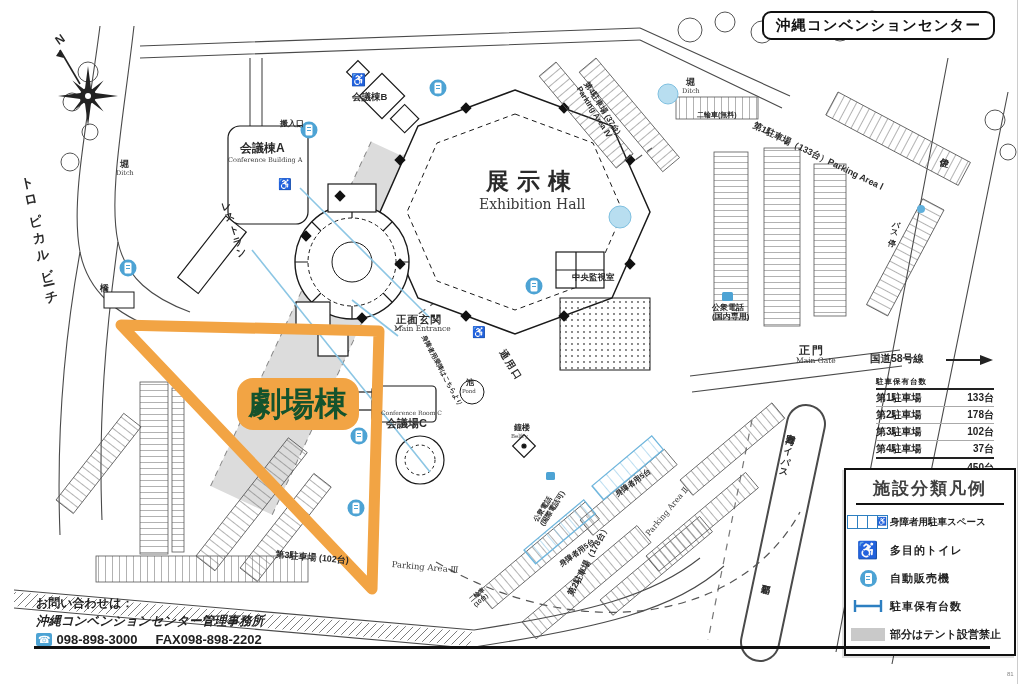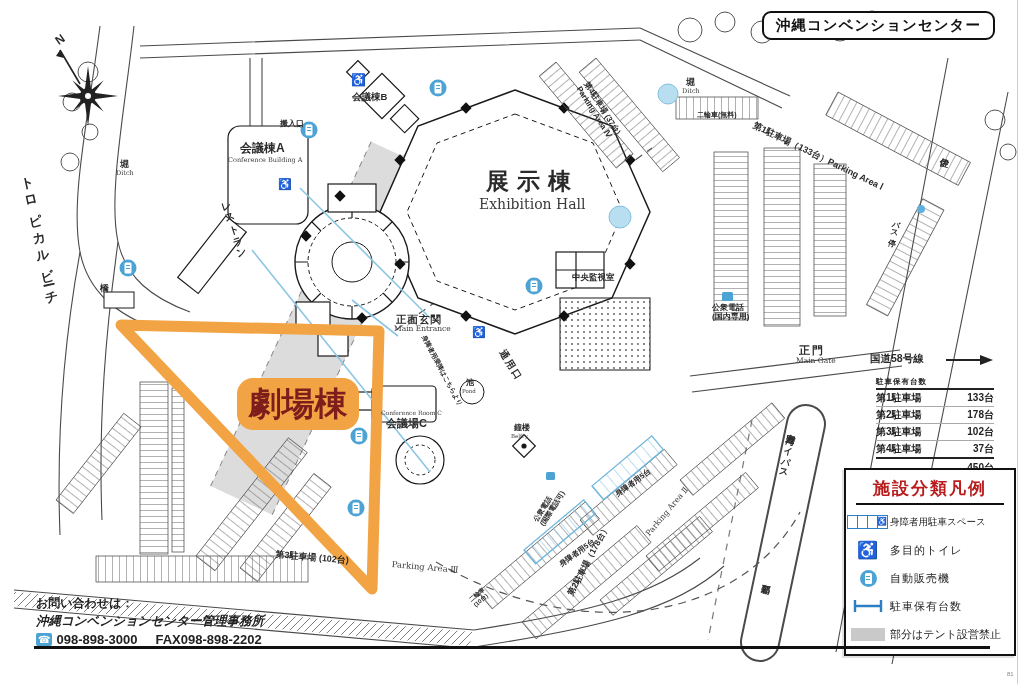--- a/index.html
+++ b/index.html
@@ -7,35 +7,35 @@
         font-family:"Liberation Sans",sans-serif;}
   .edge{position:absolute;right:6px;top:0;bottom:0;width:1px;background:#ccc;}
   svg.map{position:absolute;left:0;top:0;}
   .lbl{position:absolute;font-weight:bold;color:#2a2a2a;white-space:pre-line;line-height:1.15;
        transform-origin:0 0;}
   .en{font-family:"DejaVu Serif",serif;font-weight:normal;color:#3a3a3a;}
   .vert{writing-mode:vertical-rl;}
   .title-box{position:absolute;left:762px;top:11px;border:2.5px solid #111;border-radius:9px;
        background:#fff;padding:3px 12px;font-size:14.5px;font-weight:bold;letter-spacing:1px;color:#111;}
   .annot-label{position:absolute;left:237px;top:378px;width:122px;height:52px;border-radius:16px;
-       display:flex;align-items:center;justify-content:center;font-size:33px;font-weight:bold;color:#7f1d1d;}
+       display:flex;align-items:center;justify-content:center;font-size:33px;font-weight:bold;color:#14532d;}
   
   .ptable{position:absolute;left:876px;top:377px;width:118px;font-size:10px;color:#222;}
   .ptable .phead{font-size:7.5px;font-weight:bold;letter-spacing:1px;border-bottom:2px solid #222;padding-bottom:1px;}
   .ptable .prow{display:flex;justify-content:space-between;font-weight:bold;padding:1px 0;border-bottom:1px solid #aaa;}
   .ptable .prow.last{border-bottom:2px solid #222;}
   .ptable .ptotal{text-align:right;font-weight:bold;padding-top:2px;}
   
   .legend{position:absolute;left:844px;top:468px;width:168px;height:184px;background:#fff;
        border:2px solid #111;box-shadow:-2px 2px 0 rgba(0,0,0,.12);}
   .legend .ltitle{font-family:"DejaVu Serif",serif;font-weight:bold;font-size:17px;letter-spacing:2px;
-       color:#b91c1c;text-align:center;margin:7px 10px 4px 10px;border-bottom:2.5px solid #111;padding-bottom:3px;}
+       color:#404040;text-align:center;margin:7px 10px 4px 10px;border-bottom:2.5px solid #111;padding-bottom:3px;}
   .lrow{position:absolute;left:0;width:168px;height:24px;display:flex;align-items:center;}
   .lrow .licon{width:44px;display:flex;justify-content:center;align-items:center;}
-  .lrow .ltext{font-size:10px;font-weight:normal;color:#222;}
+  .lrow .ltext{font-size:10px;font-weight:bold;color:#222;}
   .sq{display:inline-block;width:9px;height:12px;border:1.2px solid #2d7fc1;margin-left:-1.2px;
       font-size:8px;line-height:11px;text-align:center;color:#2d7fc1;}
   .wheel{color:#2d7fc1;font-size:17px;}
   .vendicon{width:17px;height:17px;border-radius:50%;background:#4da3d4;position:relative;}
   .vendicon:before{content:"";position:absolute;left:5px;top:3px;width:7px;height:11px;background:#fff;border-radius:1.5px;}
   .vendicon:after{content:"";position:absolute;left:6.5px;top:6px;width:4px;height:1.4px;background:#4da3d4;
       box-shadow:0 3px 0 #4da3d4;}
   .grayicon{width:34px;height:13px;background:#c9c9c9;}
   
   .contact{position:absolute;left:36px;top:595px;color:#222;}

